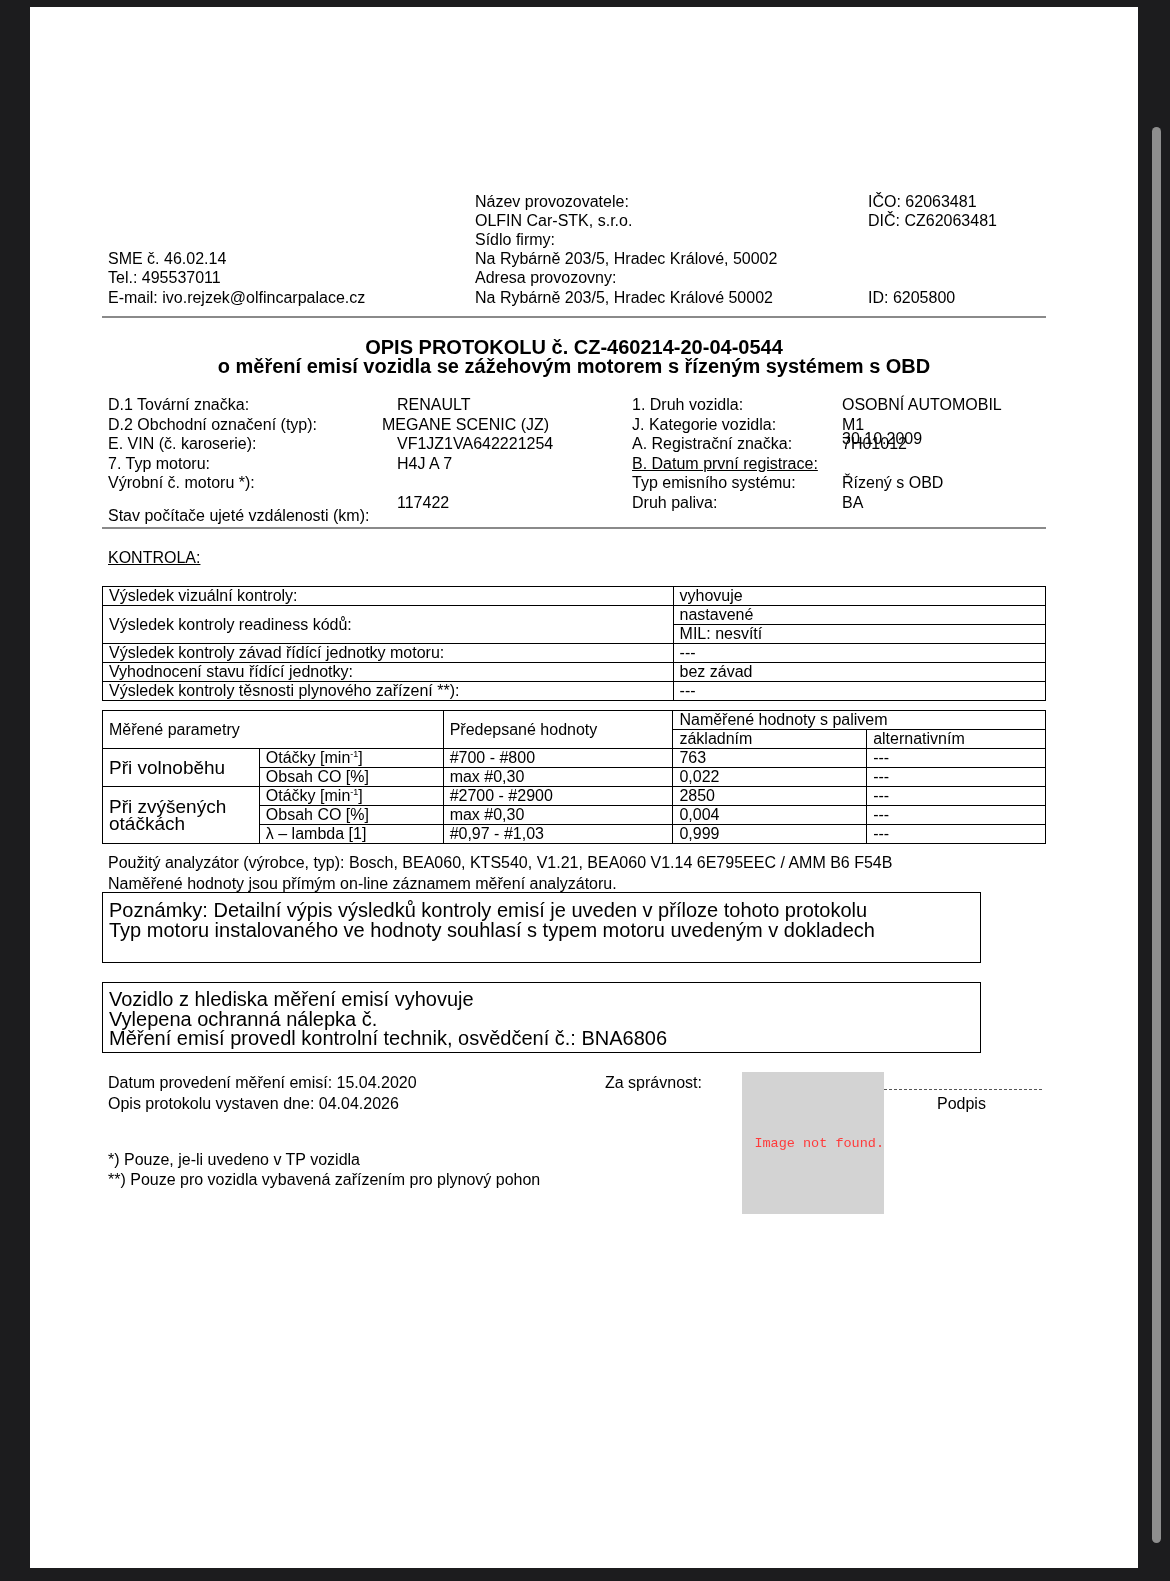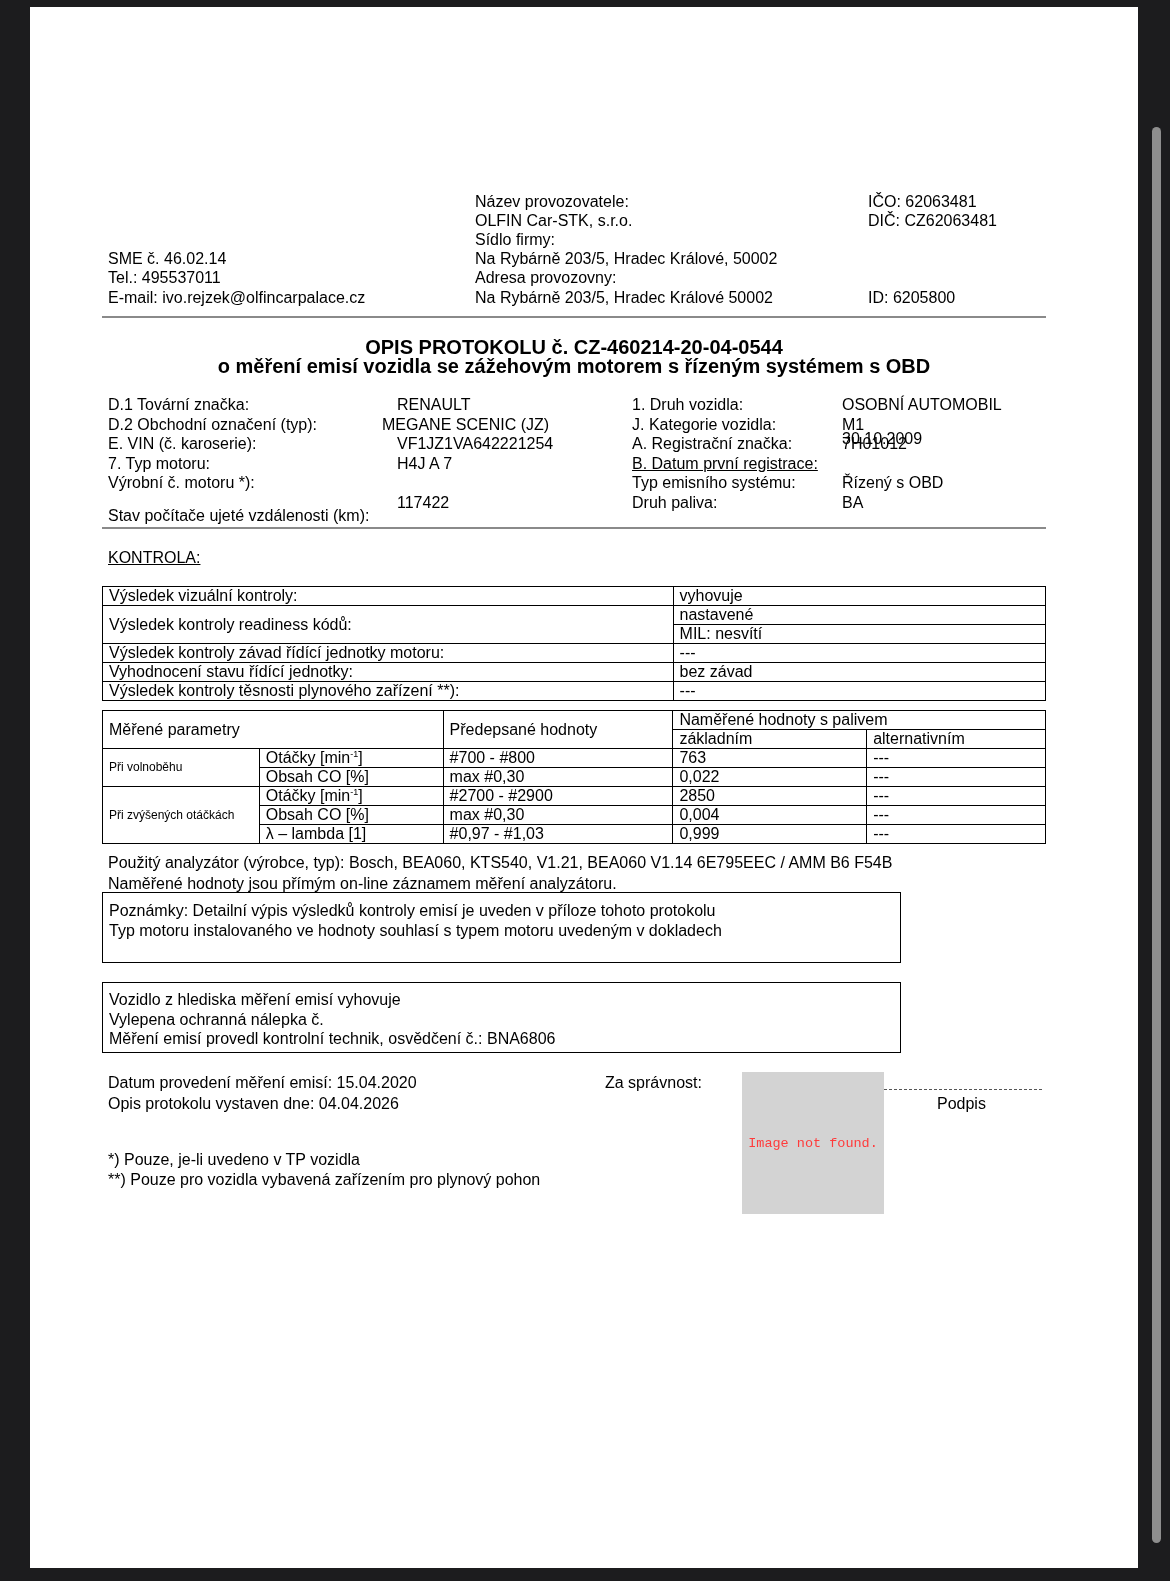--- a/index.html
+++ b/index.html
@@ -16,28 +16,28 @@
     background:#8e8e8e; border-radius:5px;
   }
   .t { position:absolute; font-size:16px; line-height:19.5px; white-space:nowrap; }
   .hr { position:absolute; left:102px; width:944px; height:0; border-top:2px solid #8a8a8a; }
   .title { position:absolute; left:102px; width:944px; text-align:center; font-weight:bold; font-size:20px; line-height:19.5px; }
   .kontrola { position:absolute; left:108px; top:549px; font-size:16px; text-decoration:underline; }
 
   table { border-collapse:collapse; position:absolute; font-size:16px; }
   td { border:1.5px solid #000; padding:0 6px; height:18px; line-height:18px; white-space:nowrap; }
   td.c { text-align:left; }
-  td.sm { font-size:12px; line-height:17px;margin-left:32px; }
+  td.sm { font-size:19px; line-height:17px;margin-left:32px; }
   sup { font-size:9px; line-height:0; vertical-align:6px; }
 
-  .box { position:absolute; left:102px; width:799px; border:1.5px solid #000; box-sizing:border-box; padding:12px 6px; font-size:16px; line-height:19.5px; }
+  .box { position:absolute; left:102px; width:879px; border:1.5px solid #000; box-sizing:border-box; padding:12px 6px; font-size:20px; line-height:19.5px; }
 
   .sig-img {
     position:absolute; left:742px; top:1072px; width:142px; height:142px; background:#d3d3d3;
-    display:flex; align-items:center; justify-content:center;
+    display:flex; align-items:center; justify-content:flex-end;
   }
   .sig-img span { color:#ff3b3b; font-family:"Liberation Mono", monospace; font-size:13.5px; }
   .sig-line { position:absolute; left:884px; top:1089px; width:158px; border-top:1.5px dashed #555; }
 </style>
 </head>
 <body>
 
 <div class="page"></div>
 <div class="scroll-track"></div>
 <div class="scroll-thumb"></div>

